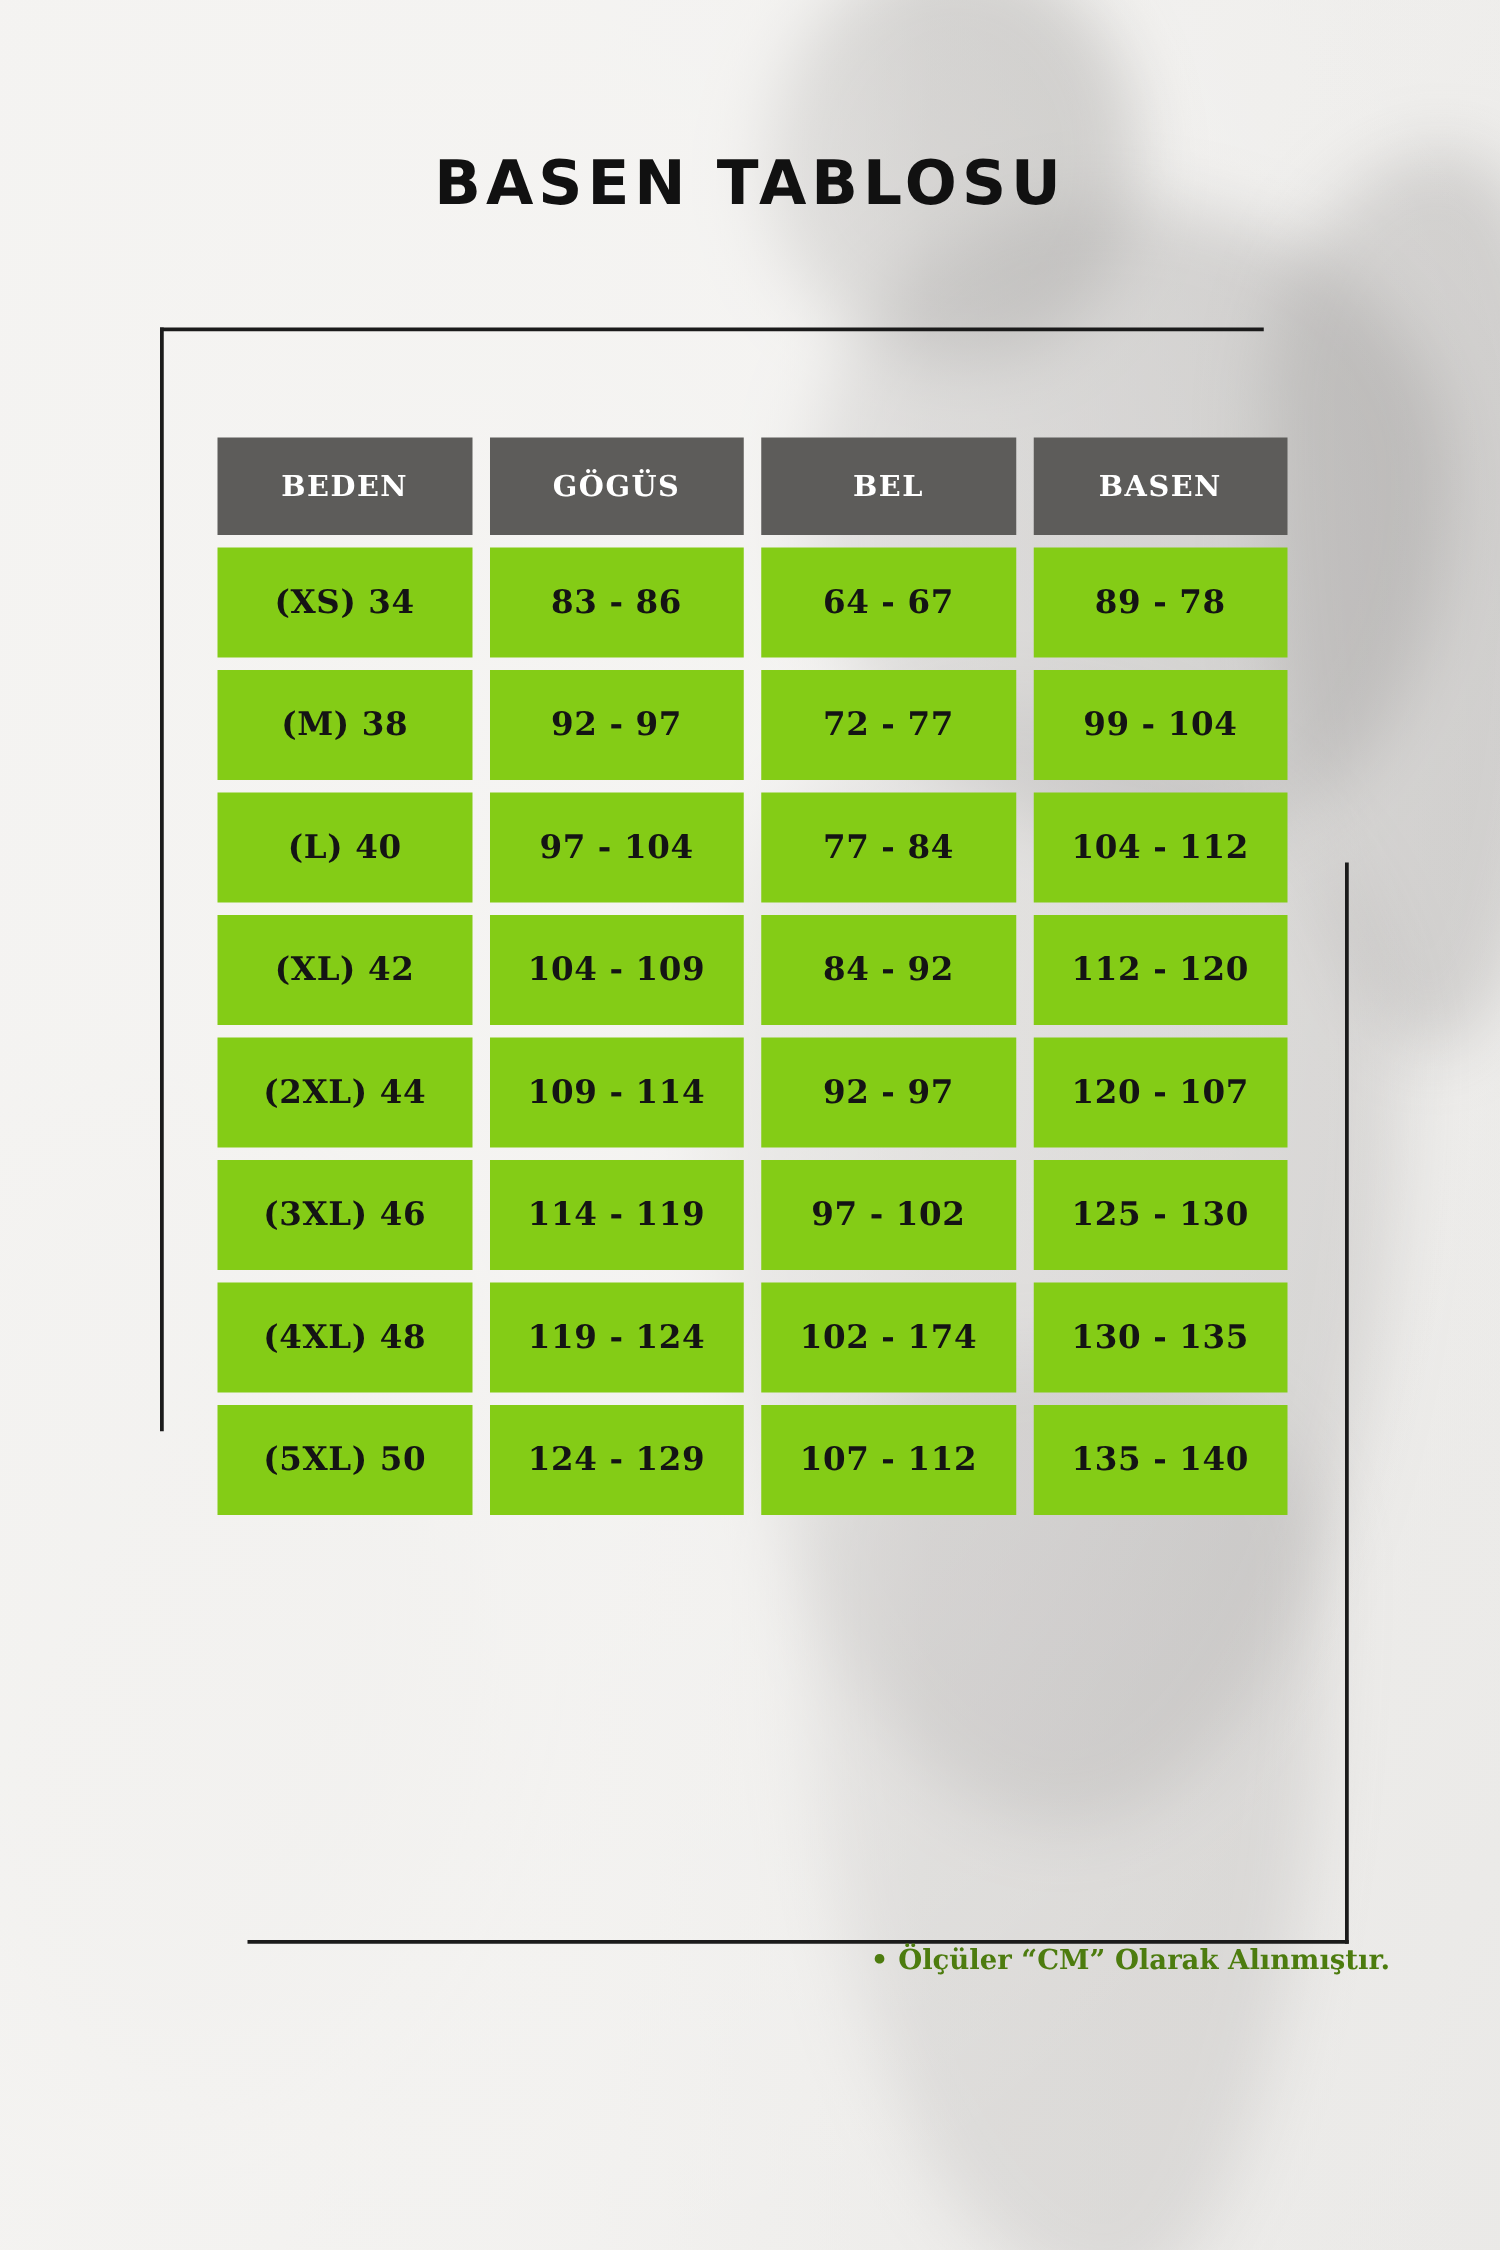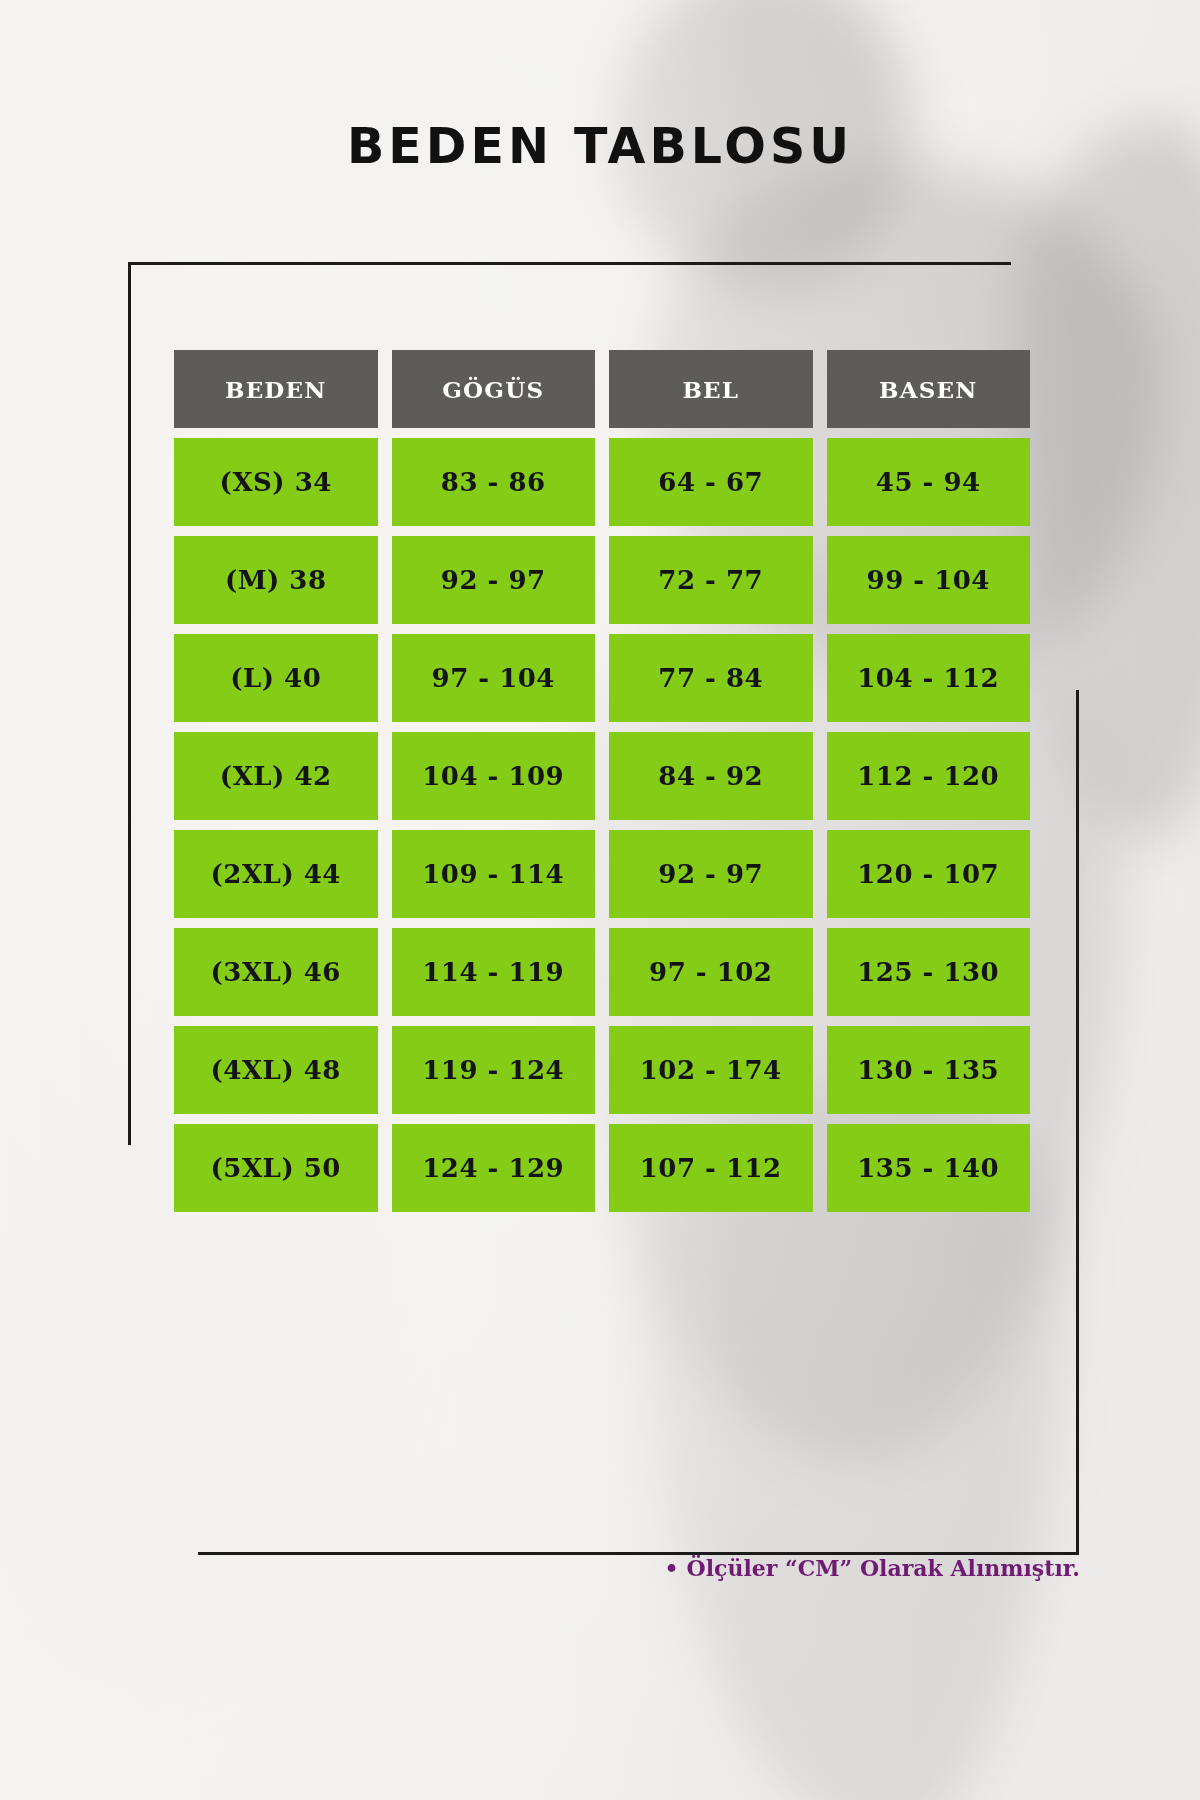--- a/index.html
+++ b/index.html
@@ -162,21 +162,22 @@
 
   .footnote {
     position: absolute;
     left: 0;
     top: 1555px;
     width: 1080px;
     text-align: right;
     font-family: "DejaVu Serif", serif;
     font-weight: 700;
     font-size: 22px;
-    color: #701a75;
+    color: #4d7c0f;
+    padding-left: 32px;
   }
   .footnote .bullet {
     margin-right: 8px;
   }
 </style>
 </head>
 <body>
 
 <div class="bg-wrap">
   <div class="bg-base"></div>
@@ -185,40 +186,40 @@
   <div class="bg-blob blob-arm"></div>
   <div class="bg-blob blob-torso"></div>
   <div class="bg-blob blob-leg"></div>
   <div class="bg-blob blob-soft-left"></div>
   <div class="bg-vignette"></div>
   <div class="bg-wash"></div>
 </div>
 
 <div class="page">
 
-  <div class="title">BEDEN TABLOSU</div>
+  <div class="title">BASEN TABLOSU</div>
 
   <div class="bracket bracket-tl"></div>
   <div class="bracket bracket-br"></div>
 
   <table class="size-table">
     <thead>
       <tr>
         <th>BEDEN</th>
         <th>GÖGÜS</th>
         <th>BEL</th>
         <th>BASEN</th>
       </tr>
     </thead>
     <tbody>
       <tr>
         <td>(XS) 34</td>
         <td>83 - 86</td>
         <td>64 - 67</td>
-        <td>45 - 94</td>
+        <td>89 - 78</td>
       </tr>
       <tr>
         <td>(M) 38</td>
         <td>92 - 97</td>
         <td>72 - 77</td>
         <td>99 - 104</td>
       </tr>
       <tr>
         <td>(L) 40</td>
         <td>97 - 104</td>

